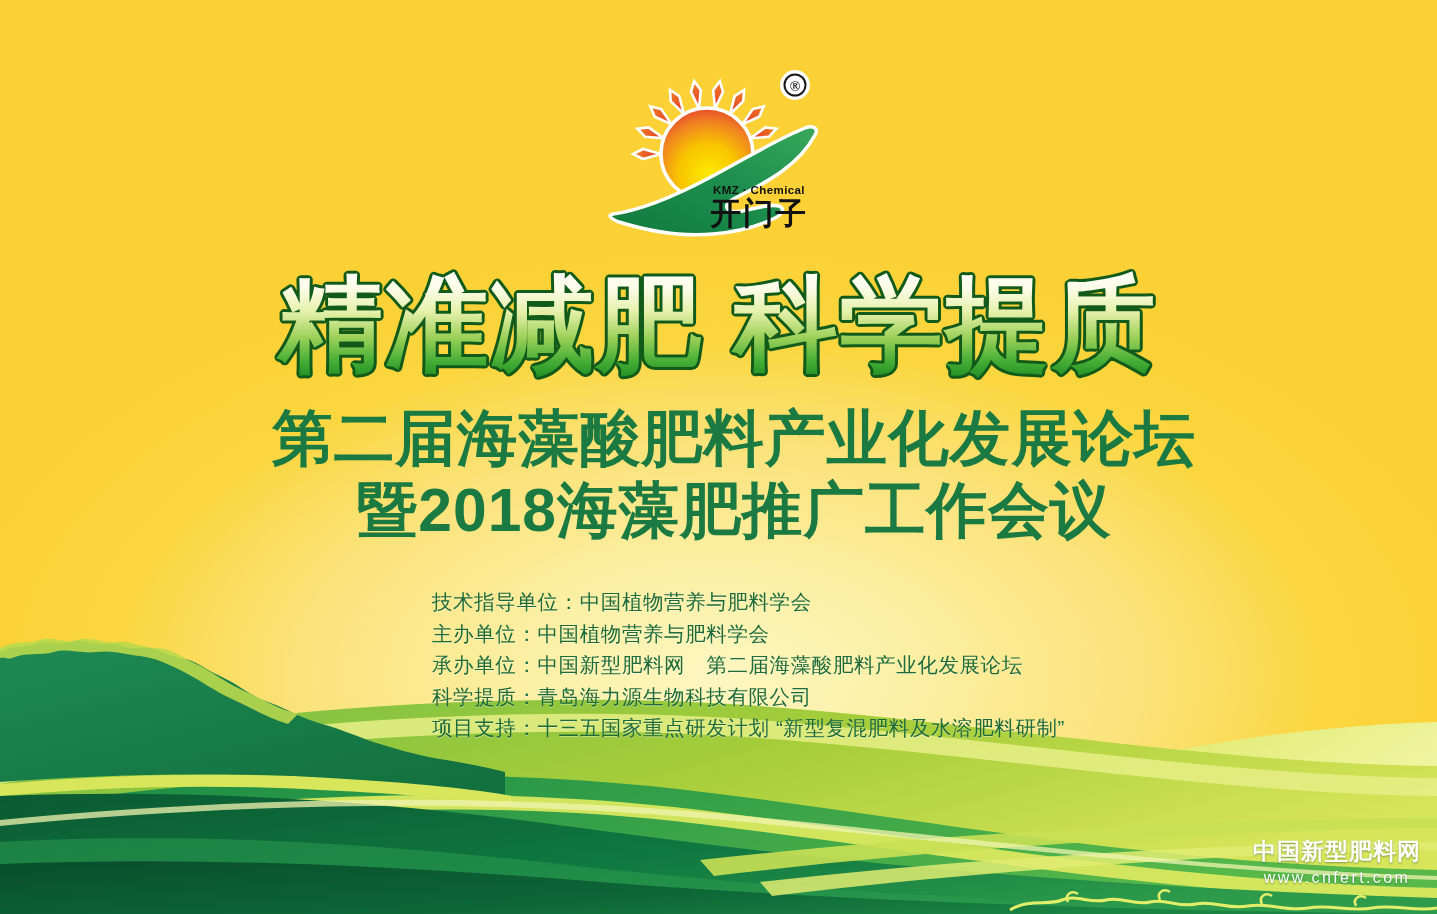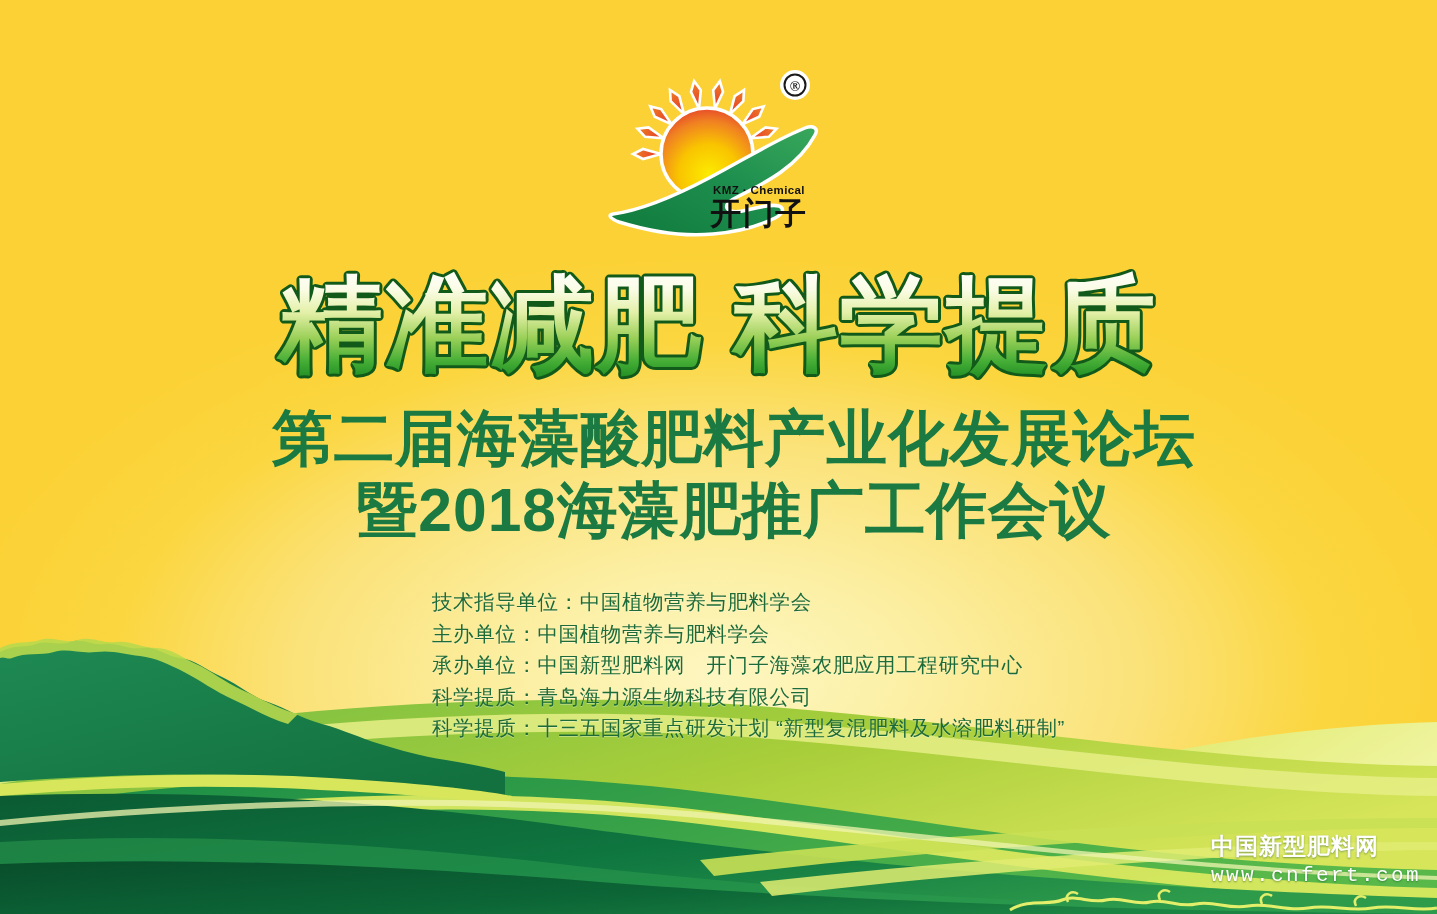--- a/index.html
+++ b/index.html
@@ -58,31 +58,31 @@
     line-height:31.5px;
     letter-spacing:0.6px;
     font-family:"Liberation Sans","DejaVu Sans",sans-serif;
     text-shadow:0 1px 0 rgba(255,255,255,.35);
   }
   .credits div{white-space:nowrap;margin-left:28px;}
 
   
   .watermark{
     position:absolute;right:16px;bottom:28px;
-    text-align:left;color:#ffffff;
+    text-align:center;color:#ffffff;
     line-height:1;
   }
   .watermark .wm-cn{
     font-size:23px;font-weight:bold;letter-spacing:1px;
     display:block;margin-bottom:7px;
     text-shadow:0 1px 2px rgba(0,60,20,.45);
   }
   .watermark .wm-url{
-    font-size:21px;letter-spacing:2.4px;display:block;
-    font-family:Liberation Mono, monospace;
+    font-size:16px;letter-spacing:2.4px;display:block;
+    font-family:Liberation Sans, sans-serif;
     text-shadow:0 1px 2px rgba(0,60,20,.45);
   }
 </style>
 </head>
 <body>
 
 <div id="poster">
 
   <div class="sky"></div>
 
@@ -264,23 +264,23 @@
   <div class="subtitle-wrap">
     <svg viewBox="0 0 1437 160" preserveAspectRatio="xMidYMid meet" xmlns="http://www.w3.org/2000/svg">
       <text x="718" y="62" text-anchor="middle" font-family="'Liberation Sans','DejaVu Sans',sans-serif" font-size="62" font-weight="bold" letter-spacing="1" fill="#1B7A42">第二届海藻酸肥料产业化发展论坛</text>
       <text x="718" y="136" text-anchor="middle" font-family="'Liberation Sans','DejaVu Sans',sans-serif" font-size="62" font-weight="bold" letter-spacing="1" fill="#1B7A42">暨2018海藻肥推广工作会议</text>
     </svg>
   </div>
 
   <div class="credits">
     <div>技术指导单位：中国植物营养与肥料学会</div>
     <div>主办单位：中国植物营养与肥料学会</div>
-    <div>承办单位：中国新型肥料网　开门子海藻农肥应用工程研究中心</div>
+    <div>承办单位：中国新型肥料网　第二届海藻酸肥料产业化发展论坛</div>
     <div>科学提质：青岛海力源生物科技有限公司</div>
-    <div>科学提质：十三五国家重点研发计划 “新型复混肥料及水溶肥料研制”</div>
+    <div>项目支持：十三五国家重点研发计划 “新型复混肥料及水溶肥料研制”</div>
   </div>
 
   <div class="watermark">
     <span class="wm-cn">中国新型肥料网</span>
     <span class="wm-url">www.cnfert.com</span>
   </div>
 
 </div>
 
 </body></html>

